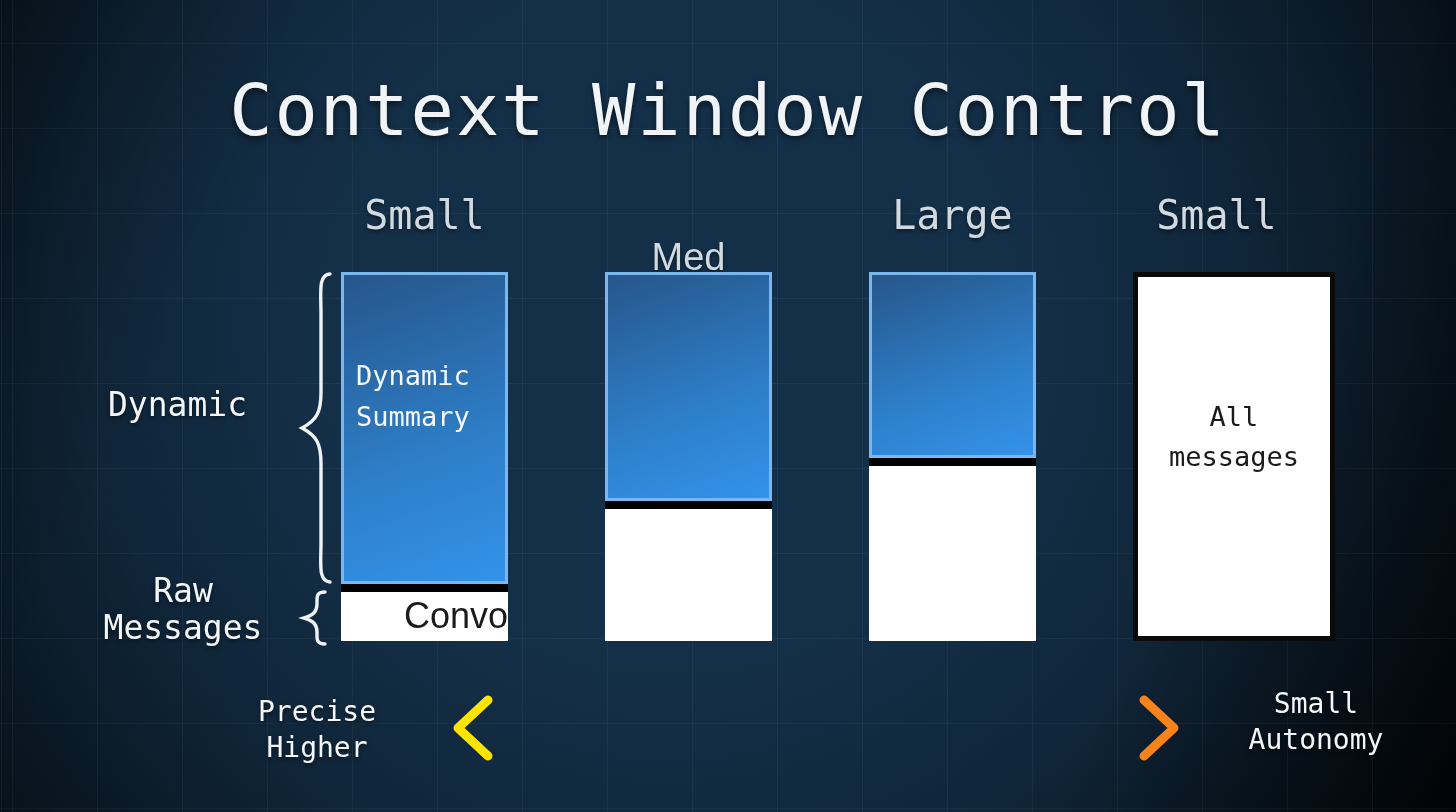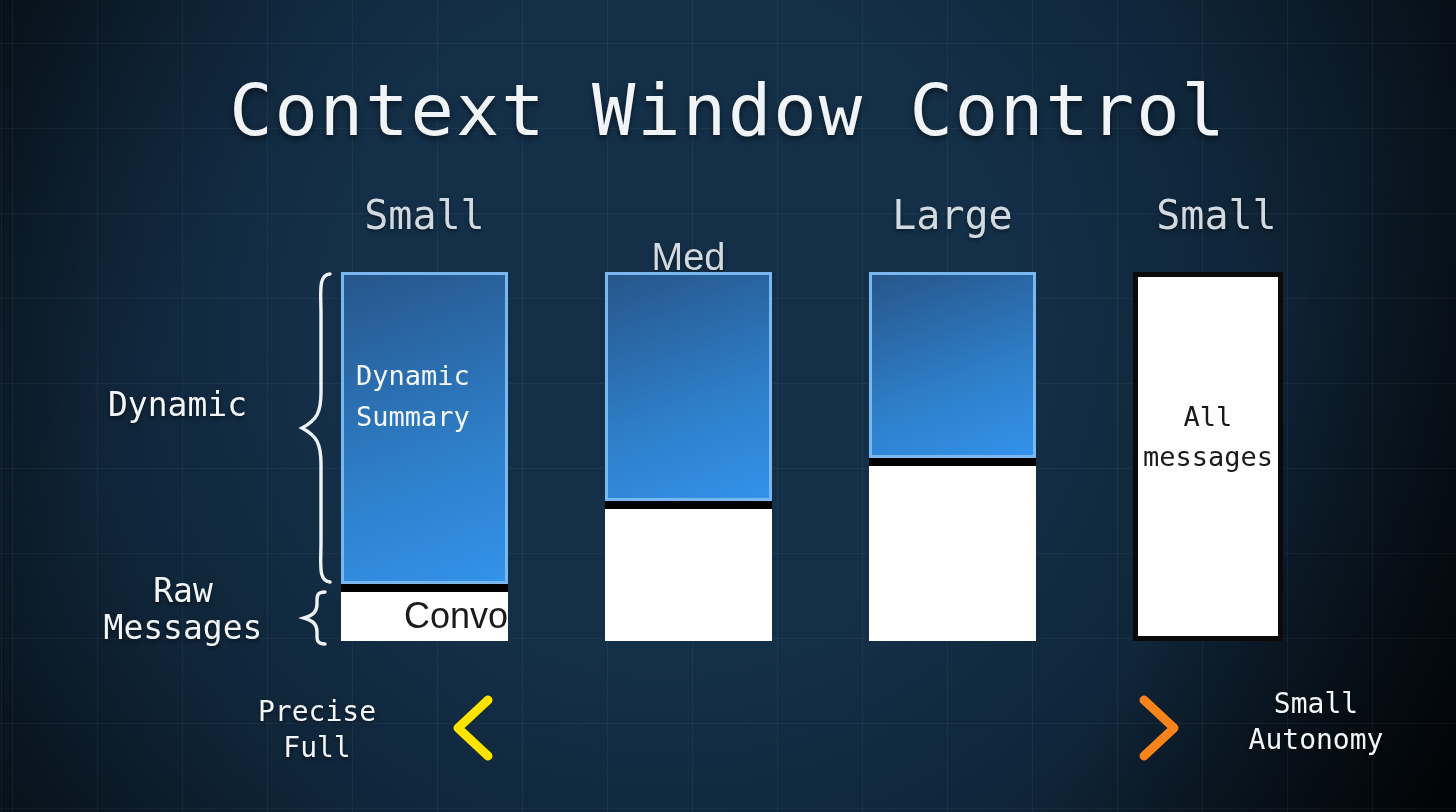--- a/index.html
+++ b/index.html
@@ -42,21 +42,21 @@
   .seg-white{flex:1;background:#ffffff;display:flex;align-items:center;justify-content:flex-end;}
   .bar-blue-text{
     position:absolute;top:26%;left:0;width:100%;
     color:#f3f7fa;font-size:27px;line-height:41px;margin-left:12px;
   }
   .convo-text{
     font-family:"Liberation Sans","DejaVu Sans",sans-serif;
     font-size:36px;color:#1b1b1b;
   }
   .bar-full{
-    position:absolute;top:272px;width:150px;height:369px;box-sizing:border-box;
+    position:absolute;top:272px;width:202px;height:369px;box-sizing:border-box;
     background:#fff;border:5px solid #0a0a0a;
     display:flex;align-items:center;justify-content:center;
   }
   .full-text{
     text-align:center;color:#1a1a1a;font-size:27px;line-height:40px;
     padding-bottom:40px;
   }
   .side-label{
     position:absolute;text-align:center;color:#f2f6f8;
     font-size:33px;line-height:37px;text-shadow:0 2px 4px rgba(0,0,0,0.5);
@@ -124,21 +124,21 @@
 
   <div class="bar-full" style="left:1133px">
     <div class="full-text">
       <div>All</div>
       <div>messages</div>
     </div>
   </div>
 
   <div class="axis-label" style="left:227px;top:694px;width:180px">
     <div>Precise</div>
-    <div>Full</div>
+    <div>Higher</div>
   </div>
 
   <svg class="arrow-wrap" viewBox="0 0 760 80">
     <defs>
       <linearGradient id="arrowGrad" x1="0" y1="0" x2="1" y2="0">
         <stop offset="0" stop-color="#ffe400"></stop>
         <stop offset="0.5" stop-color="#fcb11e"></stop>
         <stop offset="1" stop-color="#f8831b"></stop>
       </linearGradient>
     </defs>

